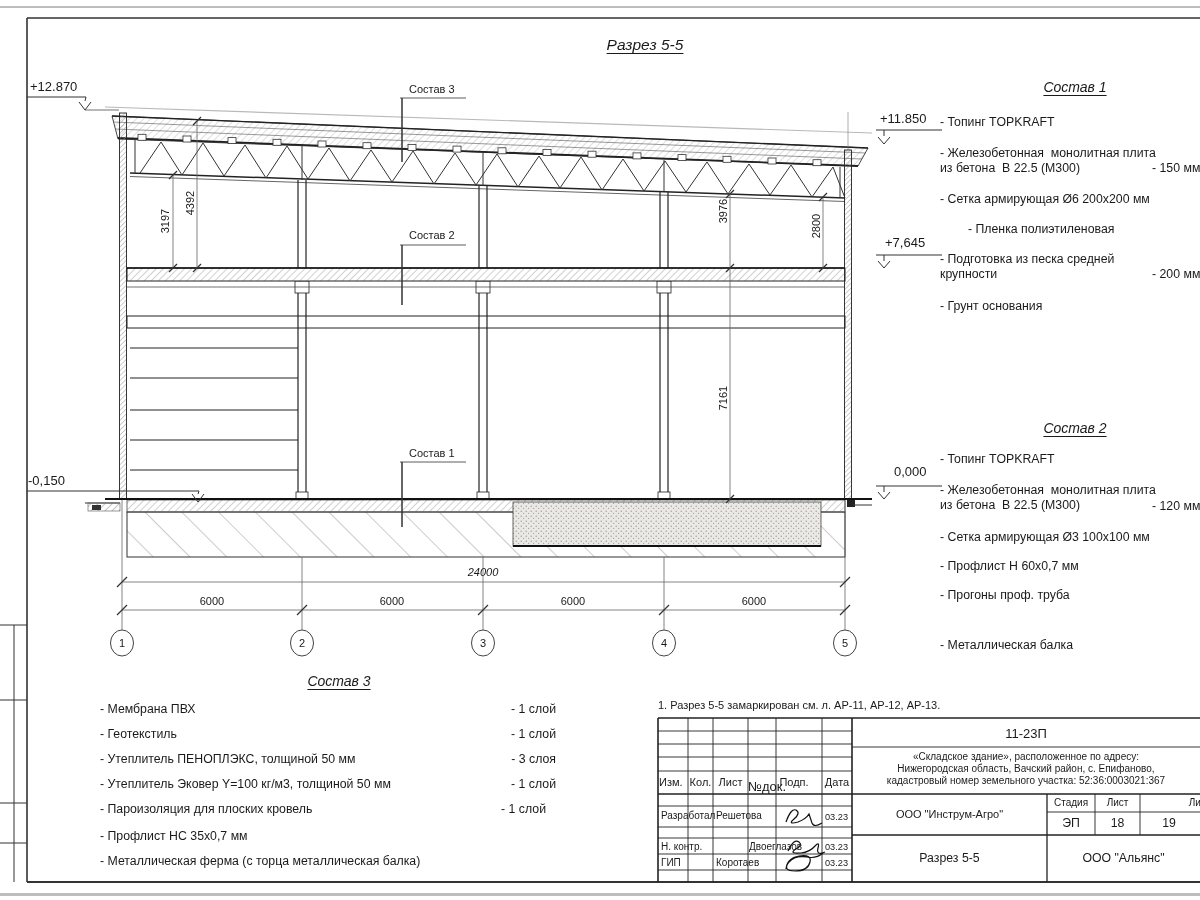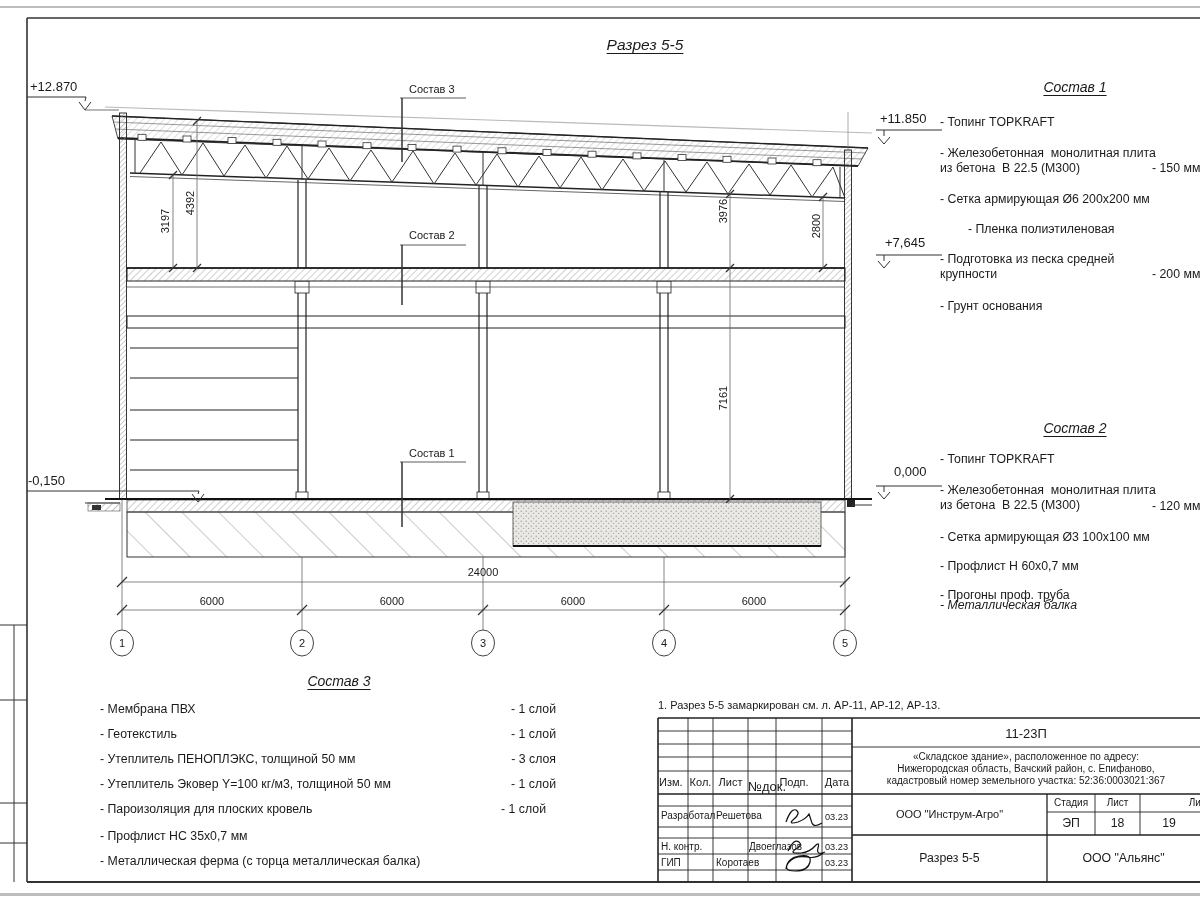--- a/index.html
+++ b/index.html
@@ -253,21 +253,21 @@
 <div class="t s13" style="left:30px;top:79px;">+12.870</div>
 <div class="t s13" style="left:28px;top:473px;">-0,150</div>
 <div class="t s13" style="left:880px;top:111px;">+11.850</div>
 <div class="t s13" style="left:885px;top:235px;">+7,645</div>
 <div class="t s13" style="left:894px;top:464px;">0,000</div>
 
 <div class="t s11" style="left:409px;top:83px;">Состав 3</div>
 <div class="t s11" style="left:409px;top:229px;">Состав 2</div>
 <div class="t s11" style="left:409px;top:447px;">Состав 1</div>
 
-<div class="t s11 ctr" style="left:433px;top:566px;width:100px;">24000</div>
+<div class="t s11 ctr" style="left:433px;top:566px;width:100px;font-style:italic;">24000</div>
 <div class="t s11 ctr" style="left:162px;top:595px;width:100px;">6000</div>
 <div class="t s11 ctr" style="left:342px;top:595px;width:100px;">6000</div>
 <div class="t s11 ctr" style="left:523px;top:595px;width:100px;">6000</div>
 <div class="t s11 ctr" style="left:704px;top:595px;width:100px;">6000</div>
 
 <div class="t s11 rot" style="left:135px;top:215px;width:60px;">3197</div>
 <div class="t s11 rot" style="left:160px;top:197px;width:60px;">4392</div>
 <div class="t s11 rot" style="left:693px;top:205px;width:60px;">3976</div>
 <div class="t s11 rot" style="left:786px;top:220px;width:60px;">2800</div>
 <div class="t s11 rot" style="left:693px;top:392px;width:60px;">7161</div>
@@ -294,21 +294,21 @@
 
 <div>
   <div class="t s14 it ul ctr" style="left:1000px;top:420px;width:150px;">Состав 2</div>
   <div class="t s12 pre" style="left:940px;top:452px;">- Топинг TOPKRAFT</div>
   <div class="t s12 pre" style="left:940px;top:483px;">- Железобетонная  монолитная плита
 из бетона  В 22.5 (М300)</div>
   <div class="t s12" style="left:1152px;top:499px;">- 120 мм</div>
   <div class="t s12 pre" style="left:940px;top:530px;">- Сетка армирующая Ø3 100х100 мм</div>
   <div class="t s12 pre" style="left:940px;top:559px;">- Профлист Н 60х0,7 мм</div>
   <div class="t s12 pre" style="left:940px;top:588px;">- Прогоны проф. труба</div>
-  <div class="t s12 pre" style="left:940px;top:598px;font-style:italic;">- Металлическая балка</div>
+  <div class="t s12 pre" style="left:940px;top:638px;">- Металлическая балка</div>
 </div>
 
 <div>
   <div class="t s14 it ul ctr" style="left:264px;top:673px;width:150px;">Состав 3</div>
   <div class="t s12" style="left:100px;top:702px;">- Мембрана ПВХ</div>
   <div class="t s12" style="left:480px;top:702px;width:76px;text-align:right;">- 1 слой</div>
   <div class="t s12" style="left:100px;top:727px;">- Геотекстиль</div>
   <div class="t s12" style="left:480px;top:727px;width:76px;text-align:right;">- 1 слой</div>
   <div class="t s12" style="left:100px;top:752px;">- Утеплитель ПЕНОПЛЭКС, толщиной 50 мм</div>
   <div class="t s12" style="left:480px;top:752px;width:76px;text-align:right;">- 3 слоя</div>

